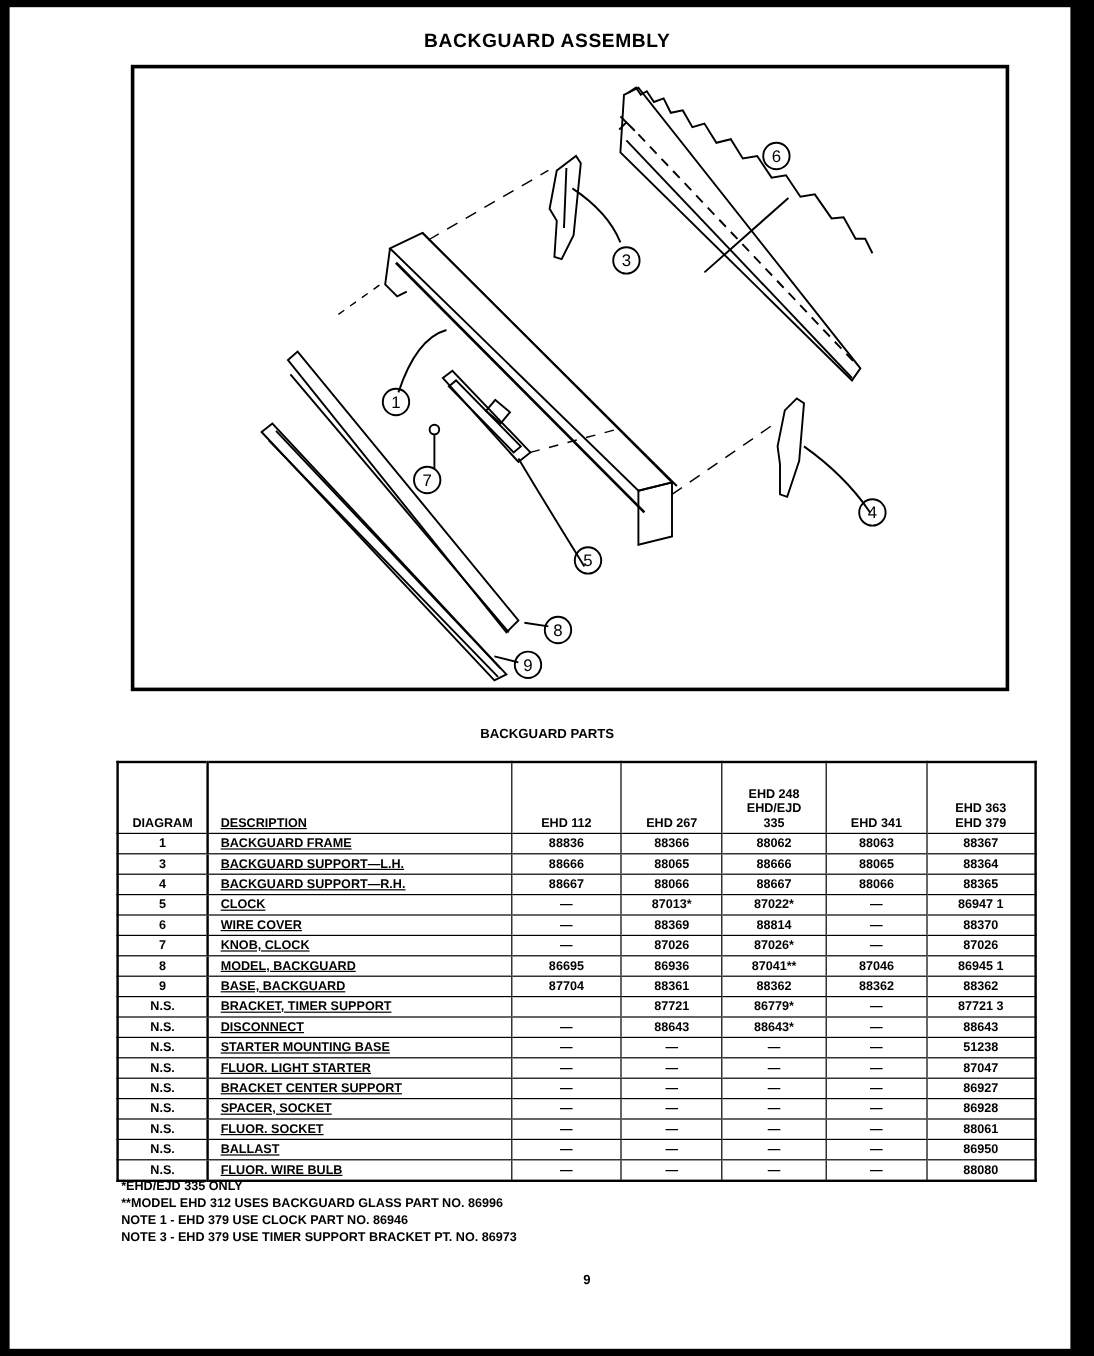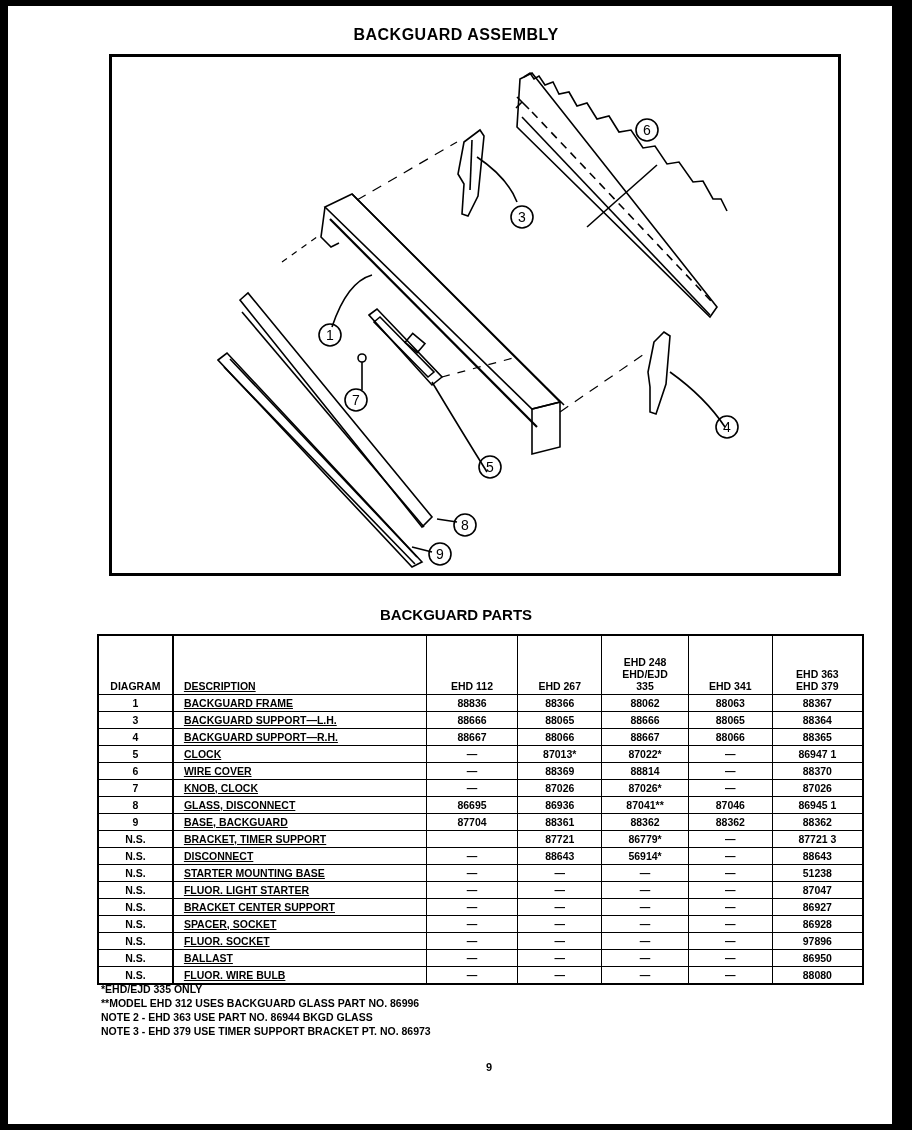--- a/index.html
+++ b/index.html
@@ -1,21 +1,21 @@
 <!DOCTYPE html>
 <html><head>
 <meta charset="utf-8">
 <style>
   html, body { margin: 0; padding: 0; background: #000; }
   body { width: 912px; height: 1130px; position: relative; overflow: hidden; font-family: "Liberation Sans", sans-serif; }
   .page { position: absolute; left: 8px; top: 6px; width: 884px; height: 1118px; background: #fff; }
   .title { position: absolute; left: 0; width: 896px; top: 20px; text-align: center; font-weight: bold; font-size: 16px; letter-spacing: 0.5px; color: #000; }
   .diagram-box { position: absolute; left: 101px; top: 48px; width: 726px; height: 516px; border: 3px solid #000; background: #fff; }
   .diagram-box svg { position: absolute; left: 0; top: 0; }
-  .parts-title { position: absolute; left: 0; width: 896px; top: 600px; text-align: center; font-weight: bold; font-size: 15px; color: #000; }
+  .parts-title { position: absolute; left: 0; width: 896px; top: 600px; text-align: center; font-weight: bold; font-size: 11px; color: #000; }
   table.parts { position: absolute; left: 89px; top: 628px; width: 767px; border-collapse: collapse; border: 2px solid #000; font-size: 10.5px; font-weight: bold; color: #000; }
   table.parts th, table.parts td { border-left: 1px solid #000; border-bottom: 1px solid #000; padding: 0; height: 16px; line-height: 16px; }
   table.parts th { height: 56px; vertical-align: bottom; font-weight: bold; line-height: 12px; padding-bottom: 2px; }
   table.parts th:first-child, table.parts td:first-child { border-left: none; }
   table.parts th.col-diagram, table.parts td.col-diagram { border-right: 2px solid #000; }
   .c { text-align: center; }
   .l { text-align: left; padding-left: 10px !important; text-decoration: underline; }
   .notes { position: absolute; left: 93px; top: 976px; font-size: 10.5px; font-weight: bold; line-height: 14px; color: #000; }
   .page-num { position: absolute; left: 478px; top: 1055px; font-size: 11px; font-weight: bold; }
   .callout { font-family: "Liberation Sans", sans-serif; font-size: 13px; }
@@ -183,21 +183,21 @@
           <td class="col-diagram c">7</td>
           <td class="l">KNOB, CLOCK</td>
           <td class="c">—</td>
           <td class="c">87026</td>
           <td class="c">87026*</td>
           <td class="c">—</td>
           <td class="c">87026</td>
         </tr>
         <tr>
           <td class="col-diagram c">8</td>
-          <td class="l">GLASS, DISCONNECT</td>
+          <td class="l">MODEL, BACKGUARD</td>
           <td class="c">86695</td>
           <td class="c">86936</td>
           <td class="c">87041**</td>
           <td class="c">87046</td>
           <td class="c">86945 1</td>
         </tr>
         <tr>
           <td class="col-diagram c">9</td>
           <td class="l">BASE, BACKGUARD</td>
           <td class="c">87704</td>
@@ -213,21 +213,21 @@
           <td class="c">87721</td>
           <td class="c">86779*</td>
           <td class="c">—</td>
           <td class="c">87721 3</td>
         </tr>
         <tr>
           <td class="col-diagram c">N.S.</td>
           <td class="l">DISCONNECT</td>
           <td class="c">—</td>
           <td class="c">88643</td>
-          <td class="c">56914*</td>
+          <td class="c">88643*</td>
           <td class="c">—</td>
           <td class="c">88643</td>
         </tr>
         <tr>
           <td class="col-diagram c">N.S.</td>
           <td class="l">STARTER MOUNTING BASE</td>
           <td class="c">—</td>
           <td class="c">—</td>
           <td class="c">—</td>
           <td class="c">—</td>
@@ -260,21 +260,21 @@
           <td class="c">—</td>
           <td class="c">86928</td>
         </tr>
         <tr>
           <td class="col-diagram c">N.S.</td>
           <td class="l">FLUOR. SOCKET</td>
           <td class="c">—</td>
           <td class="c">—</td>
           <td class="c">—</td>
           <td class="c">—</td>
-          <td class="c">97896</td>
+          <td class="c">88061</td>
         </tr>
         <tr>
           <td class="col-diagram c">N.S.</td>
           <td class="l">BALLAST</td>
           <td class="c">—</td>
           <td class="c">—</td>
           <td class="c">—</td>
           <td class="c">—</td>
           <td class="c">86950</td>
         </tr>
@@ -286,18 +286,18 @@
           <td class="c">—</td>
           <td class="c">—</td>
           <td class="c">88080</td>
         </tr>
       </tbody>
   </table>
 
   <div class="notes">
     <div>*EHD/EJD 335 ONLY</div>
     <div>**MODEL EHD 312 USES BACKGUARD GLASS PART NO. 86996</div>
-    <div>NOTE 2 - EHD 363 USE PART NO. 86944 BKGD GLASS</div>
+    <div>NOTE 1 - EHD 379 USE CLOCK PART NO. 86946</div>
     <div>NOTE 3 - EHD 379 USE TIMER SUPPORT BRACKET PT. NO. 86973</div>
   </div>
 
   <div class="page-num">9</div>
 </div>
 
 </body></html>

